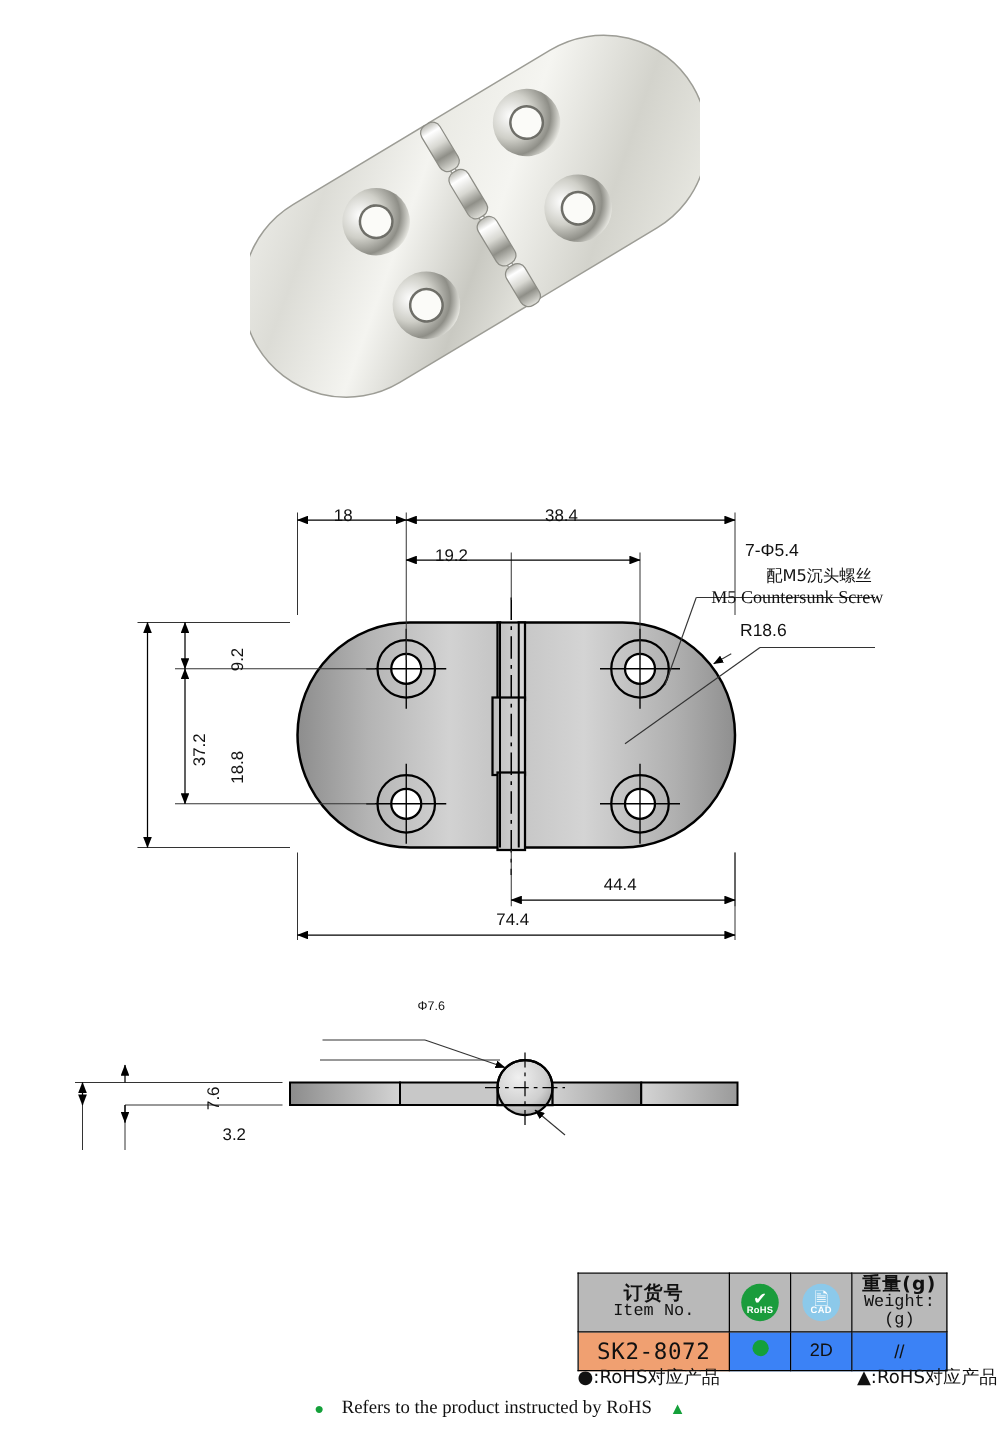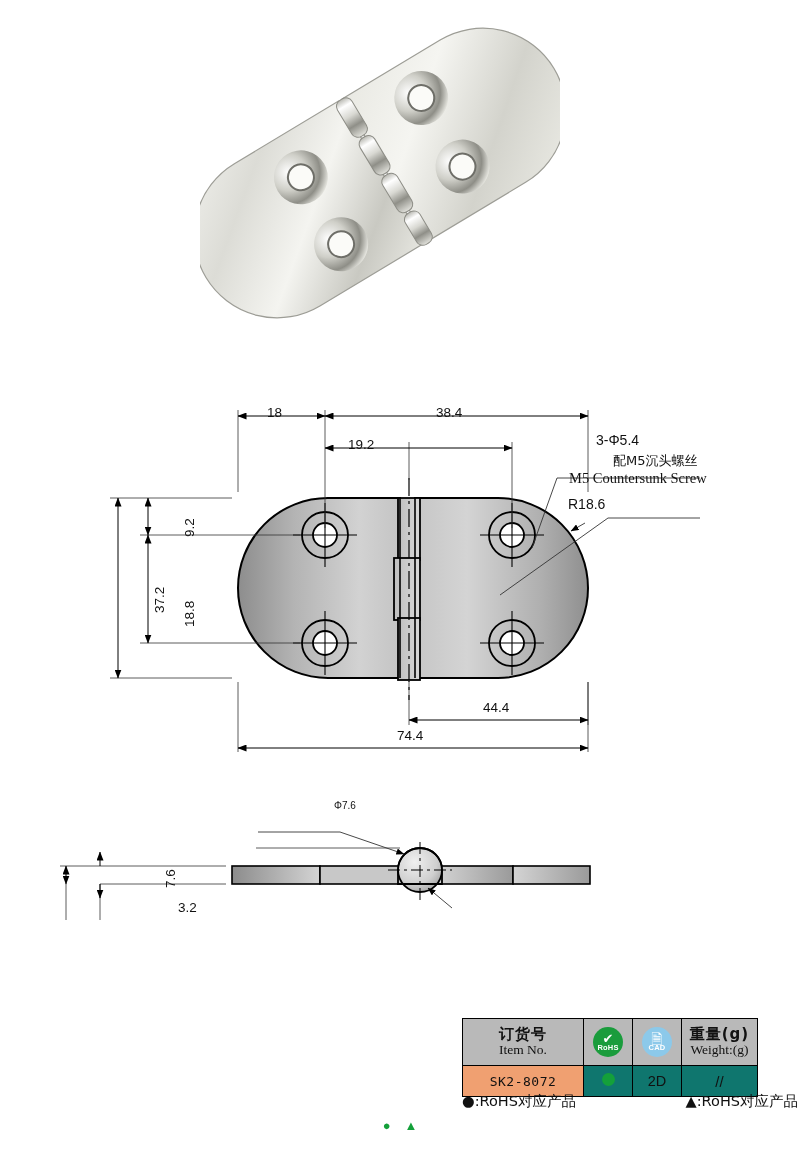--- a/index.html
+++ b/index.html
@@ -41,25 +41,25 @@
     position:absolute;left:462px;top:1018px;width:296px;
     border-collapse:collapse;
   }
   #spec-table td{
     border:1px solid #000;text-align:center;vertical-align:middle;
     padding:0;
   }
   .th-cell{background:#b9b9b9;height:46px;}
   .th-cn{font-family:"DejaVu Sans",sans-serif;font-size:15px;font-weight:bold;
          letter-spacing:1px;line-height:1.05;color:#111;}
-  .th-en{font-family:Liberation Serif, serif;font-size:13.5px;line-height:1.05;color:#111;}
-  .row-cell{height:30px;background:#0f766e;}
+  .th-en{font-family:Liberation Mono, monospace;font-size:13.5px;line-height:1.05;color:#111;}
+  .row-cell{height:30px;background:#3b82f6;}
   .cell-item{
     background:#f0a071;font-family:"DejaVu Sans Mono","Liberation Mono",monospace;
-    font-size:13px;letter-spacing:.5px;color:#111;
+    font-size:18px;letter-spacing:.5px;color:#111;
   }
   .cell-2d{font-family:"Liberation Sans",sans-serif;font-size:14.5px;color:#111;}
   .cell-slash{font-family:"Liberation Sans",sans-serif;font-size:15px;color:#111;}
 
   .rohs-badge{
     width:30px;height:30px;border-radius:50%;background:#1a9c3c;
     display:inline-flex;flex-direction:column;align-items:center;justify-content:center;
     color:#fff;line-height:1;
   }
   .rohs-badge .tick{font-size:13px;margin-bottom:-1px;}
@@ -280,24 +280,24 @@
 
   <div class="dim" style="left:267px;top:405px;">18</div>
   <div class="dim" style="left:436px;top:405px;">38.4</div>
   <div class="dim" style="left:348px;top:437px;">19.2</div>
   <div class="dim vert" style="left:152px;top:613px;">37.2</div>
   <div class="dim vert" style="left:182px;top:537px;">9.2</div>
   <div class="dim vert" style="left:182px;top:627px;">18.8</div>
   <div class="dim" style="left:483px;top:700px;">44.4</div>
   <div class="dim" style="left:397px;top:728px;">74.4</div>
 
-  <div class="dim" style="left:596px;top:432px;font-size:14px;">3-Φ5.4</div>
+  <div class="dim" style="left:596px;top:432px;font-size:14px;">7-Φ5.4</div>
   <div class="note-cn" style="left:569px;top:452px;">配M5沉头螺丝</div>
   <div class="note-en" style="left:569px;top:470px;">M5 Countersunk Screw</div>
-  <div class="dim" style="left:568px;top:496px;font-size:14px;">R18.6</div>
+  <div class="dim" style="left:592px;top:496px;font-size:14px;">R18.6</div>
 
   <svg style="position:absolute;left:0;top:790px;" width="800" height="160" viewBox="0 0 800 160">
     <defs>
       <linearGradient id="barL" x1="0" y1="0" x2="1" y2="0">
         <stop offset="0%" stop-color="#8c8c8c"></stop>
         <stop offset="100%" stop-color="#d4d4d4"></stop>
       </linearGradient>
       <linearGradient id="barR" x1="0" y1="0" x2="1" y2="0">
         <stop offset="0%" stop-color="#d4d4d4"></stop>
         <stop offset="100%" stop-color="#9a9a9a"></stop>
@@ -382,16 +382,17 @@
   </tbody>
     </table>
 
   <div id="legend-cn">
     <span>●:RoHS对应产品</span>
     <span>▲:RoHS对应产品</span>
   </div>
 
   <div id="legend-en">
     <span class="sym">●</span>
+    <span>Refers to the product instructed by RoHS</span>
     <span class="sym">▲</span>
   </div>
 
 </div>
 
 </body></html>

